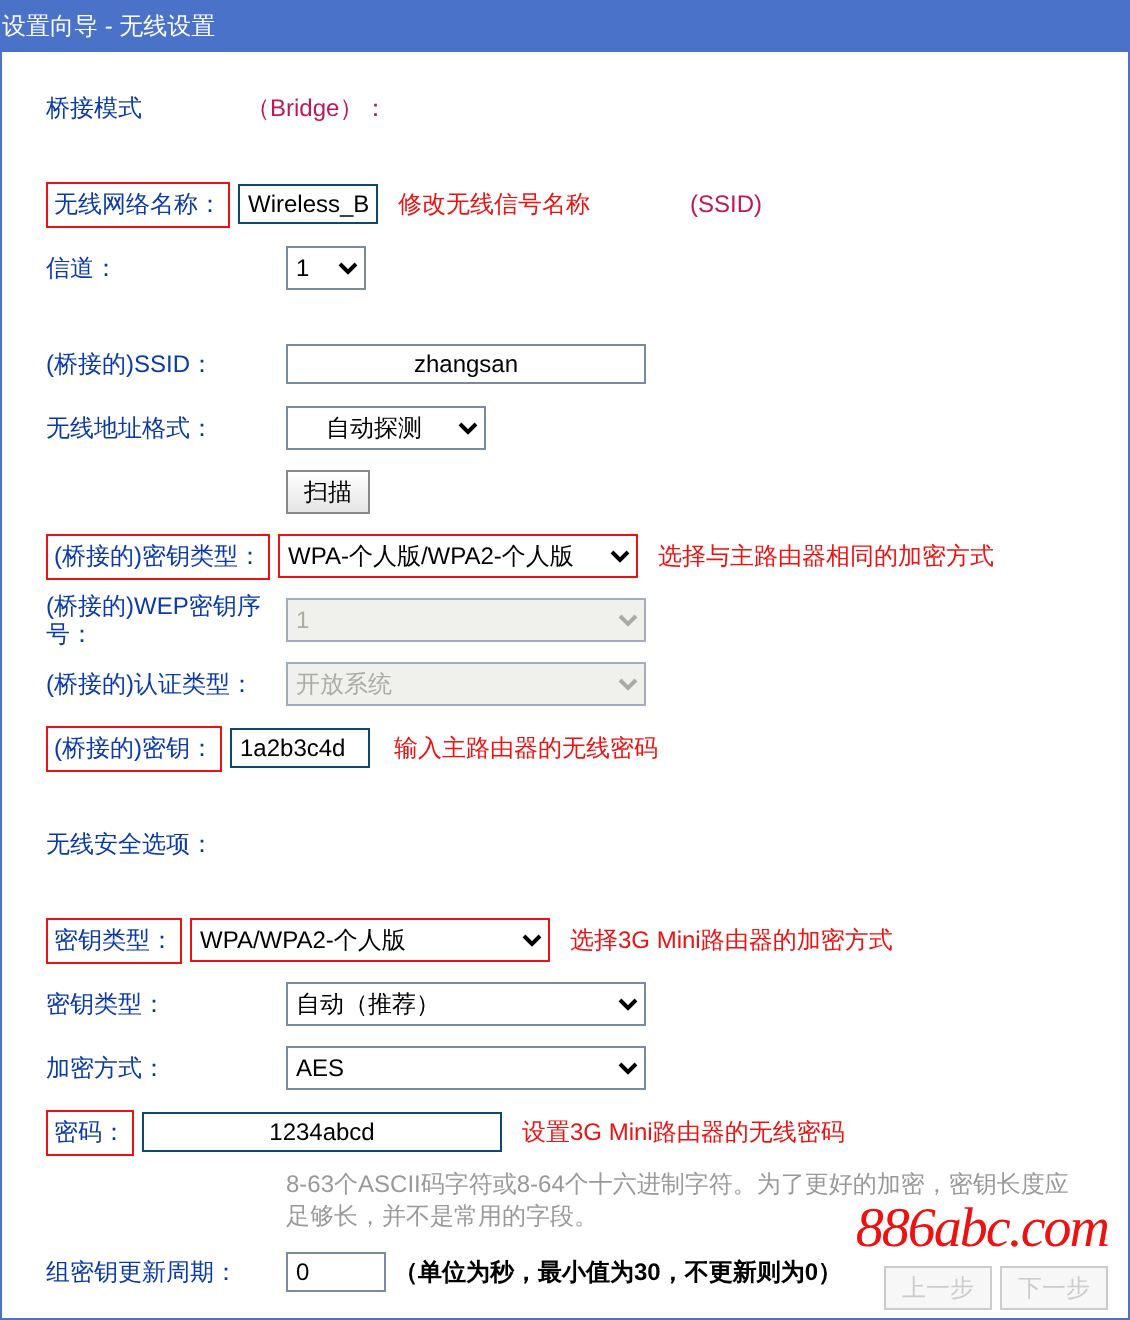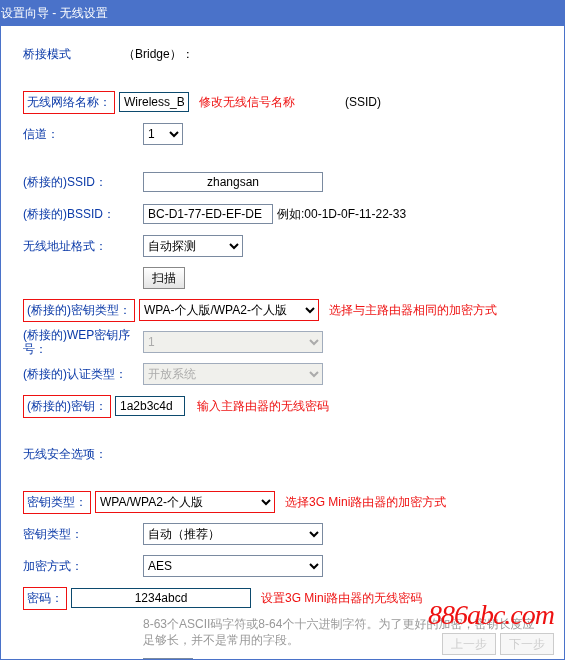--- a/index.html
+++ b/index.html
@@ -57,29 +57,29 @@
   input.w50 { width: 50px; }
   input.redborder { border: 1px solid #0c4a6e; }
   select {
     font-family: Arial, sans-serif;
     font-size: 12px;
     height: 22px;
     border: 1px solid #7a8aa0;
     background: #fff;
   }
   select.w40 { width: 40px; }
-  select.w100 { width: 100px; }
+  select.w100 { width: 100px; text-align: center; }
   select.w180 { width: 180px; }
   select.disabled { background: #ebebe4; color: #888; }
   select.redborder { border: 1px solid #e11; }
   .annot {
     color: #e11;
     margin-left: 10px;
   }
-  .blue-inline { color: #000000; margin-left: 4px; }
+  .blue-inline { color: #be185d; margin-left: 4px; }
   button {
     font-family: Liberation Serif, serif;
     font-size: 12px;
     padding: 2px 8px;
     height: 22px;
     border: 1px solid #888;
     background: linear-gradient(#fff, #e4e4e4);
     cursor: pointer;
   }
   .sep { height: 16px; }
@@ -147,25 +147,20 @@
       </select>
     </div>
 
     <div class="sep"></div>
 
     <div class="row">
       <span class="label">(桥接的)SSID：</span>
       <input type="text" class="w180" value="zhangsan" style="">
     </div>
 
-    <div class="row">
-      <span class="label">(桥接的)BSSID：</span>
-      <input type="text" class="w170" style="width: 130px;" value="BC-D1-77-ED-EF-DE">
-      <span class="blue-inline">例如:00-1D-0F-11-22-33</span>
-    </div>
 
     <div class="row">
       <span class="label">无线地址格式：</span>
       <select class="w100">
         <option>自动探测</option>
       </select>
     </div>
 
     <div class="row">
       <span class="label"></span>

